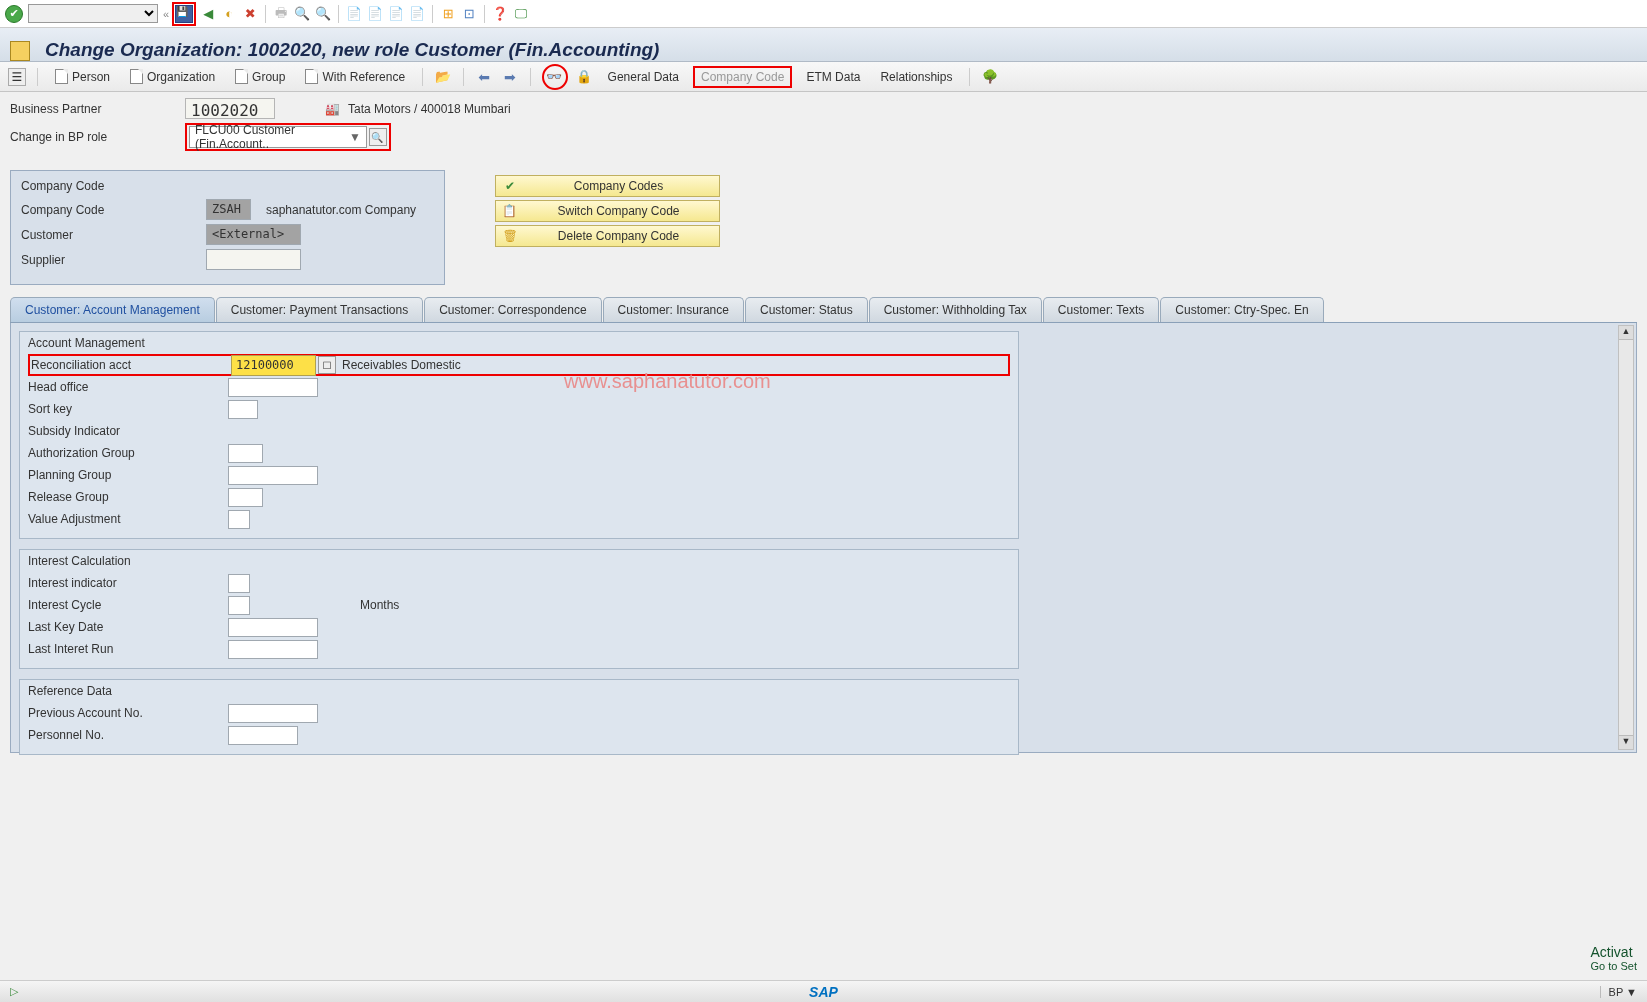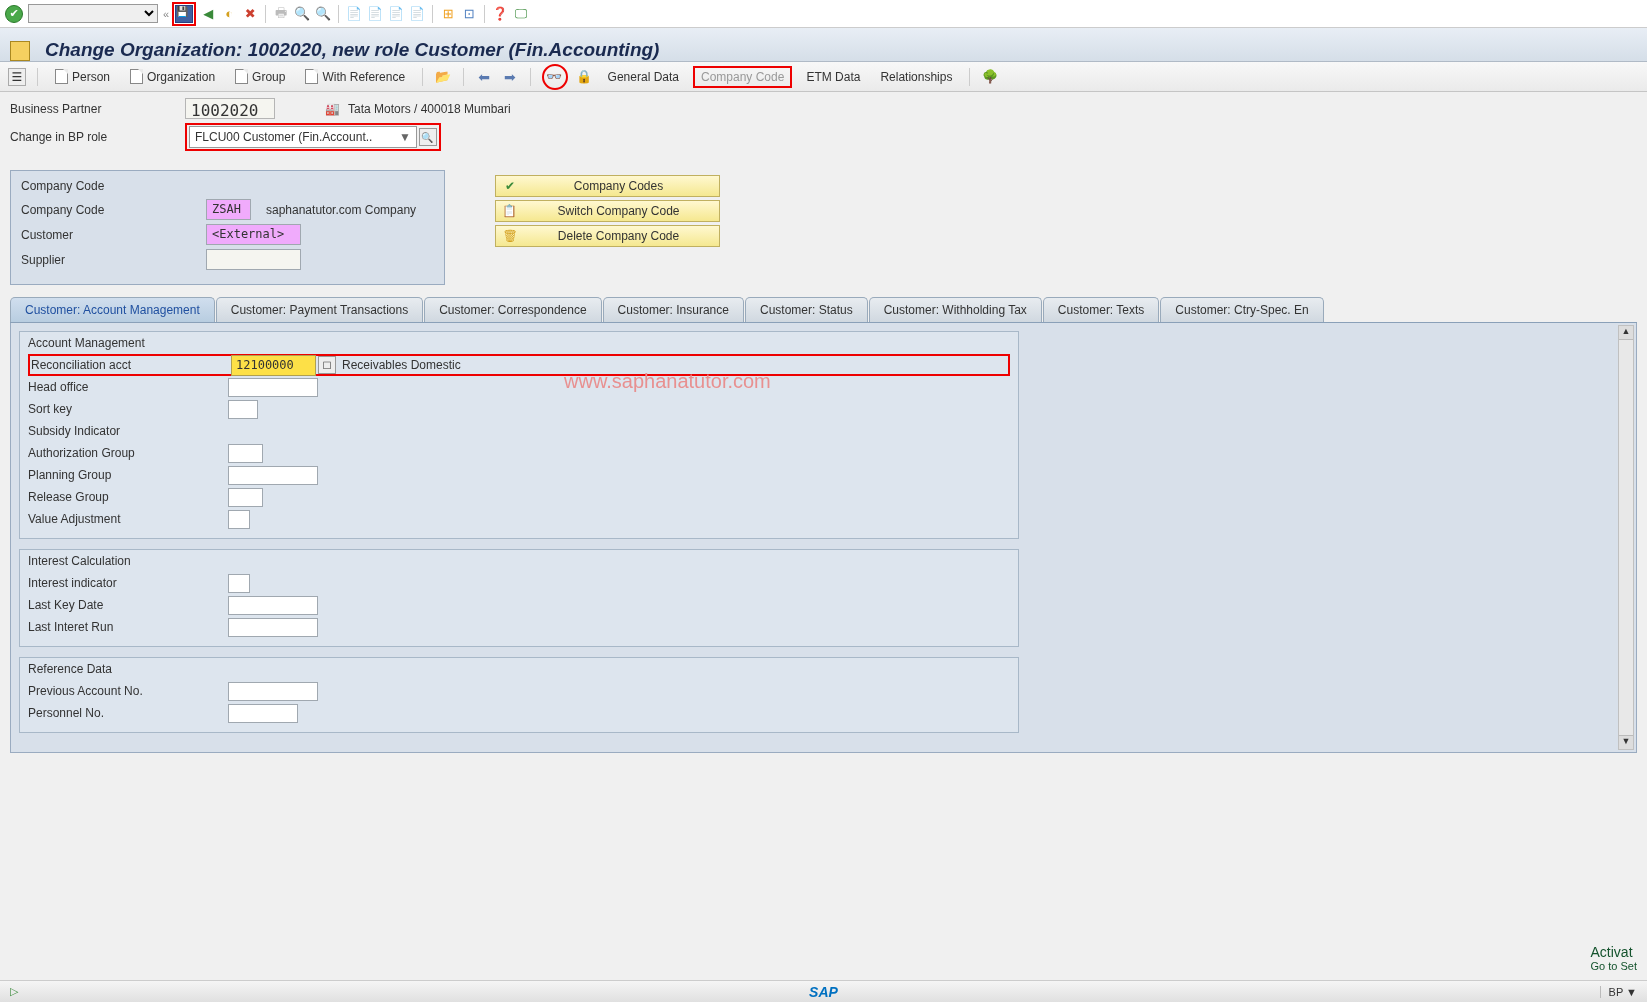--- a/index.html
+++ b/index.html
@@ -28,21 +28,21 @@
 
 .content { padding: 6px 10px; }
 .form-row { display: flex; align-items: center; margin-bottom: 4px; }
 .form-label { width: 175px; font-size: 12px; }
 .ro-input { background: #f5f5f0; border: 1px solid #b5b5b5; padding: 2px 5px; height: 21px; font-size: 16px; font-family: monospace; }
 .dropdown { background: #fff; border: 1px solid #999; padding: 2px 5px; height: 22px; font-size: 12px; display: flex; align-items: center; justify-content: space-between; }
 
 .section-box { border: 1px solid #9aabc0; background: #d8e0ea; margin-top: 15px; }
 .section-inner { padding: 6px 10px 10px; }
 .section-title { font-size: 12px; padding: 2px 0 6px; }
-.input-field { background: #f0abfc; border: 1px solid #a0a8b0; height: 21px; padding: 2px 5px; font-size: 12px; font-family: monospace; }
+.input-field { background: #a3a3a3; border: 1px solid #a0a8b0; height: 21px; padding: 2px 5px; font-size: 12px; font-family: monospace; }
 
 .cc-container { display: flex; align-items: flex-start; gap: 50px; }
 .btn-stack { display: flex; flex-direction: column; gap: 3px; padding-top: 20px; }
 .action-btn { background: linear-gradient(#fff8d0, #f5e890); border: 1px solid #c0b060; height: 22px; width: 225px; display: flex; align-items: center; padding: 0 6px; cursor: pointer; font-size: 12px; }
 .action-btn-icon { width: 16px; height: 16px; margin-right: 6px; display: flex; align-items: center; justify-content: center; }
 .action-btn-text { flex: 1; text-align: center; }
 
 .tabs-row { display: flex; margin-top: 12px; border-bottom: 1px solid #8aa0b8; overflow: hidden; }
 .tab { background: linear-gradient(#e8ecf0, #d0d8e0); border: 1px solid #9ab; border-bottom: none; padding: 5px 14px; font-size: 12px; cursor: pointer; margin-right: 1px; white-space: nowrap; border-radius: 5px 5px 0 0; }
 .tab.active { background: linear-gradient(#d0deee, #b8cde0); color: #2050a0; }
@@ -147,21 +147,21 @@
 <div class="content">
   <div class="form-row">
     <div class="form-label">Business Partner</div>
     <div class="ro-input red-box" style="width:90px;">1002020</div>
     <span style="margin-left:50px;color:#4080c0;">🏭</span>
     <span style="margin-left:8px;">Tata Motors / 400018 Mumbari</span>
   </div>
   <div class="form-row">
     <div class="form-label">Change in BP role</div>
     <div class="red-box" style="display:flex;align-items:center;padding:1px 2px;">
-      <div class="dropdown" style="width:228px;">
+      <div class="dropdown" style="width:178px;">
         <span>FLCU00 Customer (Fin.Account..</span>
           <span style="color:#666;">▼</span>
       </div>
       <div class="help-btn">🔍</div>
     </div>
   </div>
 
   <div class="cc-container">
     <div class="section-box red-box" style="width:435px;">
       <div class="section-inner">
@@ -251,20 +251,25 @@
         </div>
     </div>
 
     <div class="fieldset">
       <div class="fieldset-title">Interest Calculation</div>
       <div class="field-row">
           <div class="field-label">Interest indicator</div>
           <input class="small-input" style="width: 22px;">
         </div>
       <div class="field-row">
+          <div class="field-label">Interest Cycle</div>
+          <input class="small-input" style="width: 22px;">
+          <span style="margin-left:110px;">Months</span>
+        </div>
+      <div class="field-row">
           <div class="field-label">Last Key Date</div>
           <input class="med-input" style="">
         </div>
       <div class="field-row">
           <div class="field-label">Last Interet Run</div>
           <input class="med-input" style="">
         </div>
     </div>
 
     <div class="fieldset">

